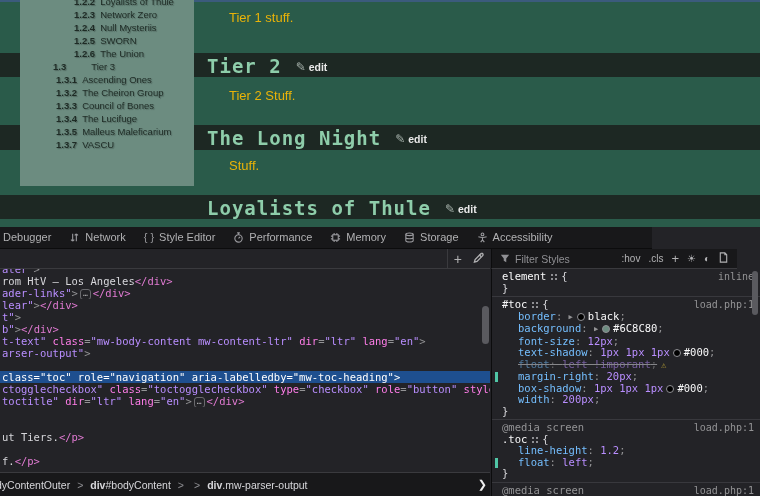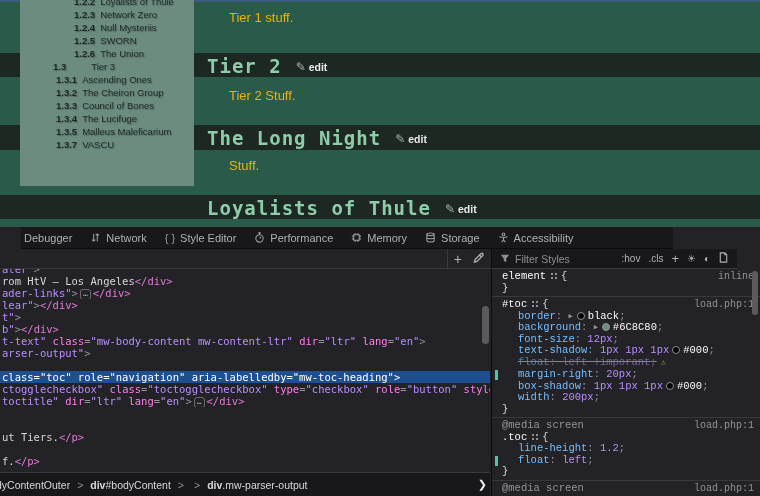--- a/index.html
+++ b/index.html
@@ -25,21 +25,21 @@
   .toc-num { font-weight:bold; flex:none; margin-right:5px; }
   .toc-label { flex:1; }
   .ind-a { padding-left:54px; }   
   .ind-b { padding-left:33px;gap:20px; }   
   .ind-c { padding-left:36px; }   
 
   
   #devtools { position:absolute; left:0; top:227px; width:760px; height:269px; background:#232327; }
 
   
-  #tabbar { position:absolute; left:0; top:0; width:652px; height:22px; background:#18181a; display:flex; align-items:center; overflow:hidden; border-bottom:1px solid #0c0c0d;margin-left:21px; }
+  #tabbar { position:absolute; left:0; top:0; width:652px; height:22px; background:#18181a; display:flex; align-items:flex-end; overflow:hidden; border-bottom:1px solid #0c0c0d; }
   .dtab { display:flex; align-items:center; height:22px; padding:0 9px; color:#b1b1b3; font-size:11px; white-space:nowrap; }
   .dtab:first-child { margin-left:-6px; }
   .dtab .ticon { margin-right:5px; display:inline-flex; color:#9a9a9e; font-size:11px; }
   .dtab svg { width:11px; height:11px; stroke:#9a9a9e; fill:none; stroke-width:1.2; }
 
   
   #markup-toolbar { position:absolute; left:0; top:22px; width:490px; height:20px; background:#232327; border-bottom:1px solid #3a3a3e; }
   #markup-tools { position:absolute; right:0; top:0; height:20px; display:flex; align-items:center; border-left:1px solid #3a3a3e; padding:0 6px; gap:10px; }
   .tool-btn { color:#b1b1b3; font-size:14px; line-height:1; }
   .tool-btn svg { width:12px; height:12px; stroke:#b1b1b3; fill:none; stroke-width:1.3; }
@@ -69,21 +69,21 @@
   .crumb { padding:0 2px; margin-left:-6px; }
   .crumb:not(.clip) { margin-left:0; }
   .crumb .cel { font-weight:bold; color:#d7d7db; }
   .crumb .cid { color:#d7d7db; }
   .crumb-sep { color:#8f8f93; padding:0 5px; }
   #crumb-arrow { position:absolute; right:3px; color:#eee; font-size:11px; }
 
   
   #rules-view { position:absolute; left:491px; top:42px; width:269px; height:227px; overflow:hidden; background:#232327; border-left:1px solid #0c0c0d; font-family:"DejaVu Sans Mono",monospace; font-size:10.5px; line-height:11.5px; color:#d7d7db; }
   .rsection { border-bottom:1px solid #38383d; padding:2px 0 2px 10px; position:relative; }
-  .rrow { white-space:nowrap; position:relative;font-family:Liberation Mono, monospace; }
+  .rrow { white-space:nowrap; position:relative; }
   .rright { position:absolute; right:6px; top:0; color:#939395; font-size:10px; }
   .rmedia { color:#939395; }
   .rsel { color:#f9f9fa; }
   .rbrace { color:#d7d7db; }
   .rprop { padding-left:16px; }
   .rname { color:#75bfff; }
   .rv { color:#b98eff; }
   .rw { color:#f9f9fa; }
   .rprop.invalid { opacity:.55; }
   .rprop.invalid .ptext { text-decoration:line-through;margin-top:24px; }

